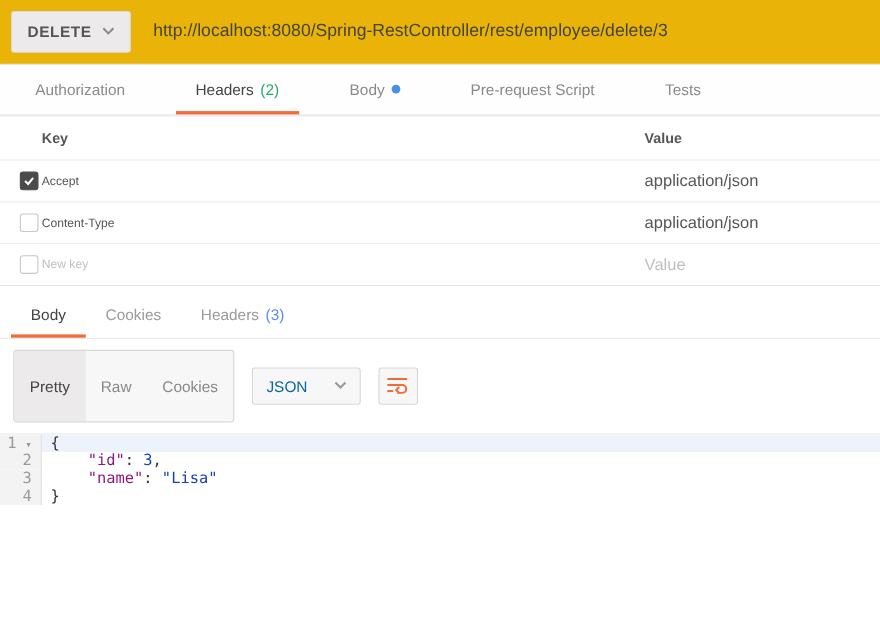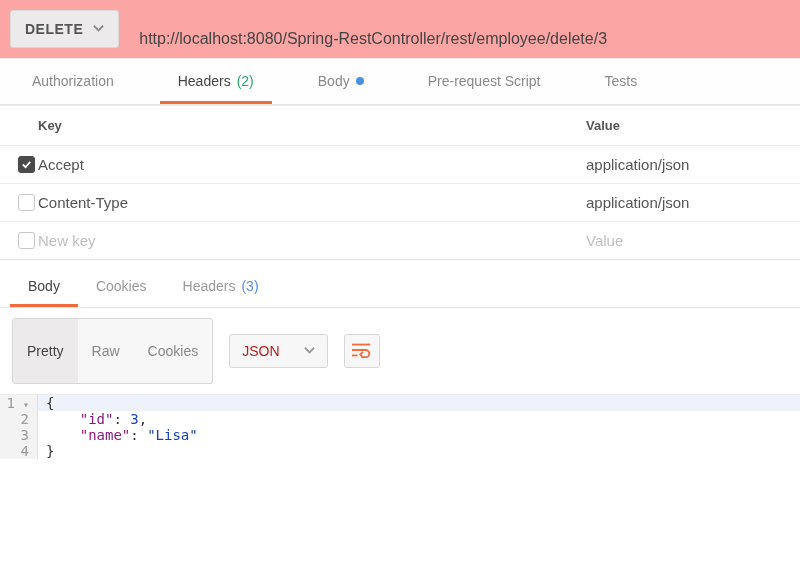--- a/index.html
+++ b/index.html
@@ -6,23 +6,23 @@
   body {
     font-family: -apple-system, BlinkMacSystemFont, "Segoe UI", Helvetica, Arial, sans-serif;
     font-size: 14px;
     color: #333;
     background: #fff;
     width: 800px;
   }
   
   .req-bar {
     display: flex;
-    align-items: flex-end;
+    align-items: center;
     padding: 10px 10px 10px 10px;
-    background: #fca5a5;
+    background: #eab308;
     border-bottom: 1px solid #e8e8e8;
   }
   .method-btn {
     display: flex;
     align-items: center;
     background: #eceaea;
     border: 1px solid #d9d9d9;
     border-radius: 3px;
     padding: 10px 14px;
     color: #555;
@@ -73,21 +73,21 @@
   .headers-table { border-bottom: 1px solid #e6e6e6; }
   .hrow {
     display: flex;
     align-items: center;
     border-top: 1px solid #ececec;
     padding: 10px 14px;
   }
   .hrow.head { font-weight: 600; color: #555; padding: 12px 14px; }
   .hrow.head .hk, .hrow.head .hv { color:#555; font-size:13px; }
   .chkcol { width: 24px; display:flex; justify-content:center; }
-  .hk { flex: 1; color: #555; font-size: 15px; }
+  .hk { flex: 1; color: #555; font-size: 11px; }
   .hv { width: 200px; color: #555; font-size: 15px; }
   .placeholder { color: #bfbfbf; }
   
   .chk {
     width: 17px; height: 17px; border: 1px solid #c7c7c7; border-radius: 3px;
     display:flex; align-items:center; justify-content:center;
     cursor:pointer;
   }
   .chk.checked { background:#4a4a4a; border-color:#4a4a4a; }
   .chk.checked svg { display:block; }
@@ -118,21 +118,21 @@
     display:flex; border:1px solid #d7d7d7; border-radius:3px;
     overflow:hidden; background:#f7f7f7;
   }
   .seg-btn {
     padding: 24px 14px; color:#888; cursor:pointer;
   }
   .seg-btn.active { background:#eceaea; color:#444; }
   .fmt-btn {
     display:flex; align-items:center; gap:24px;
     border:1px solid #d7d7d7; border-radius:3px;
-    padding:8px 12px; color:#b91c1c; background:#f7f7f7; cursor:pointer;
+    padding:8px 12px; color:#0369a1; background:#f7f7f7; cursor:pointer;
   }
   .wrap-btn {
     width:36px; height:34px;
     display:flex; align-items:center; justify-content:center;
     border:1px solid #d7d7d7; border-radius:3px;
     background:#f7f7f7; cursor:pointer;
   }
   
   .code {
     font-family: Menlo, Consolas, monospace;

